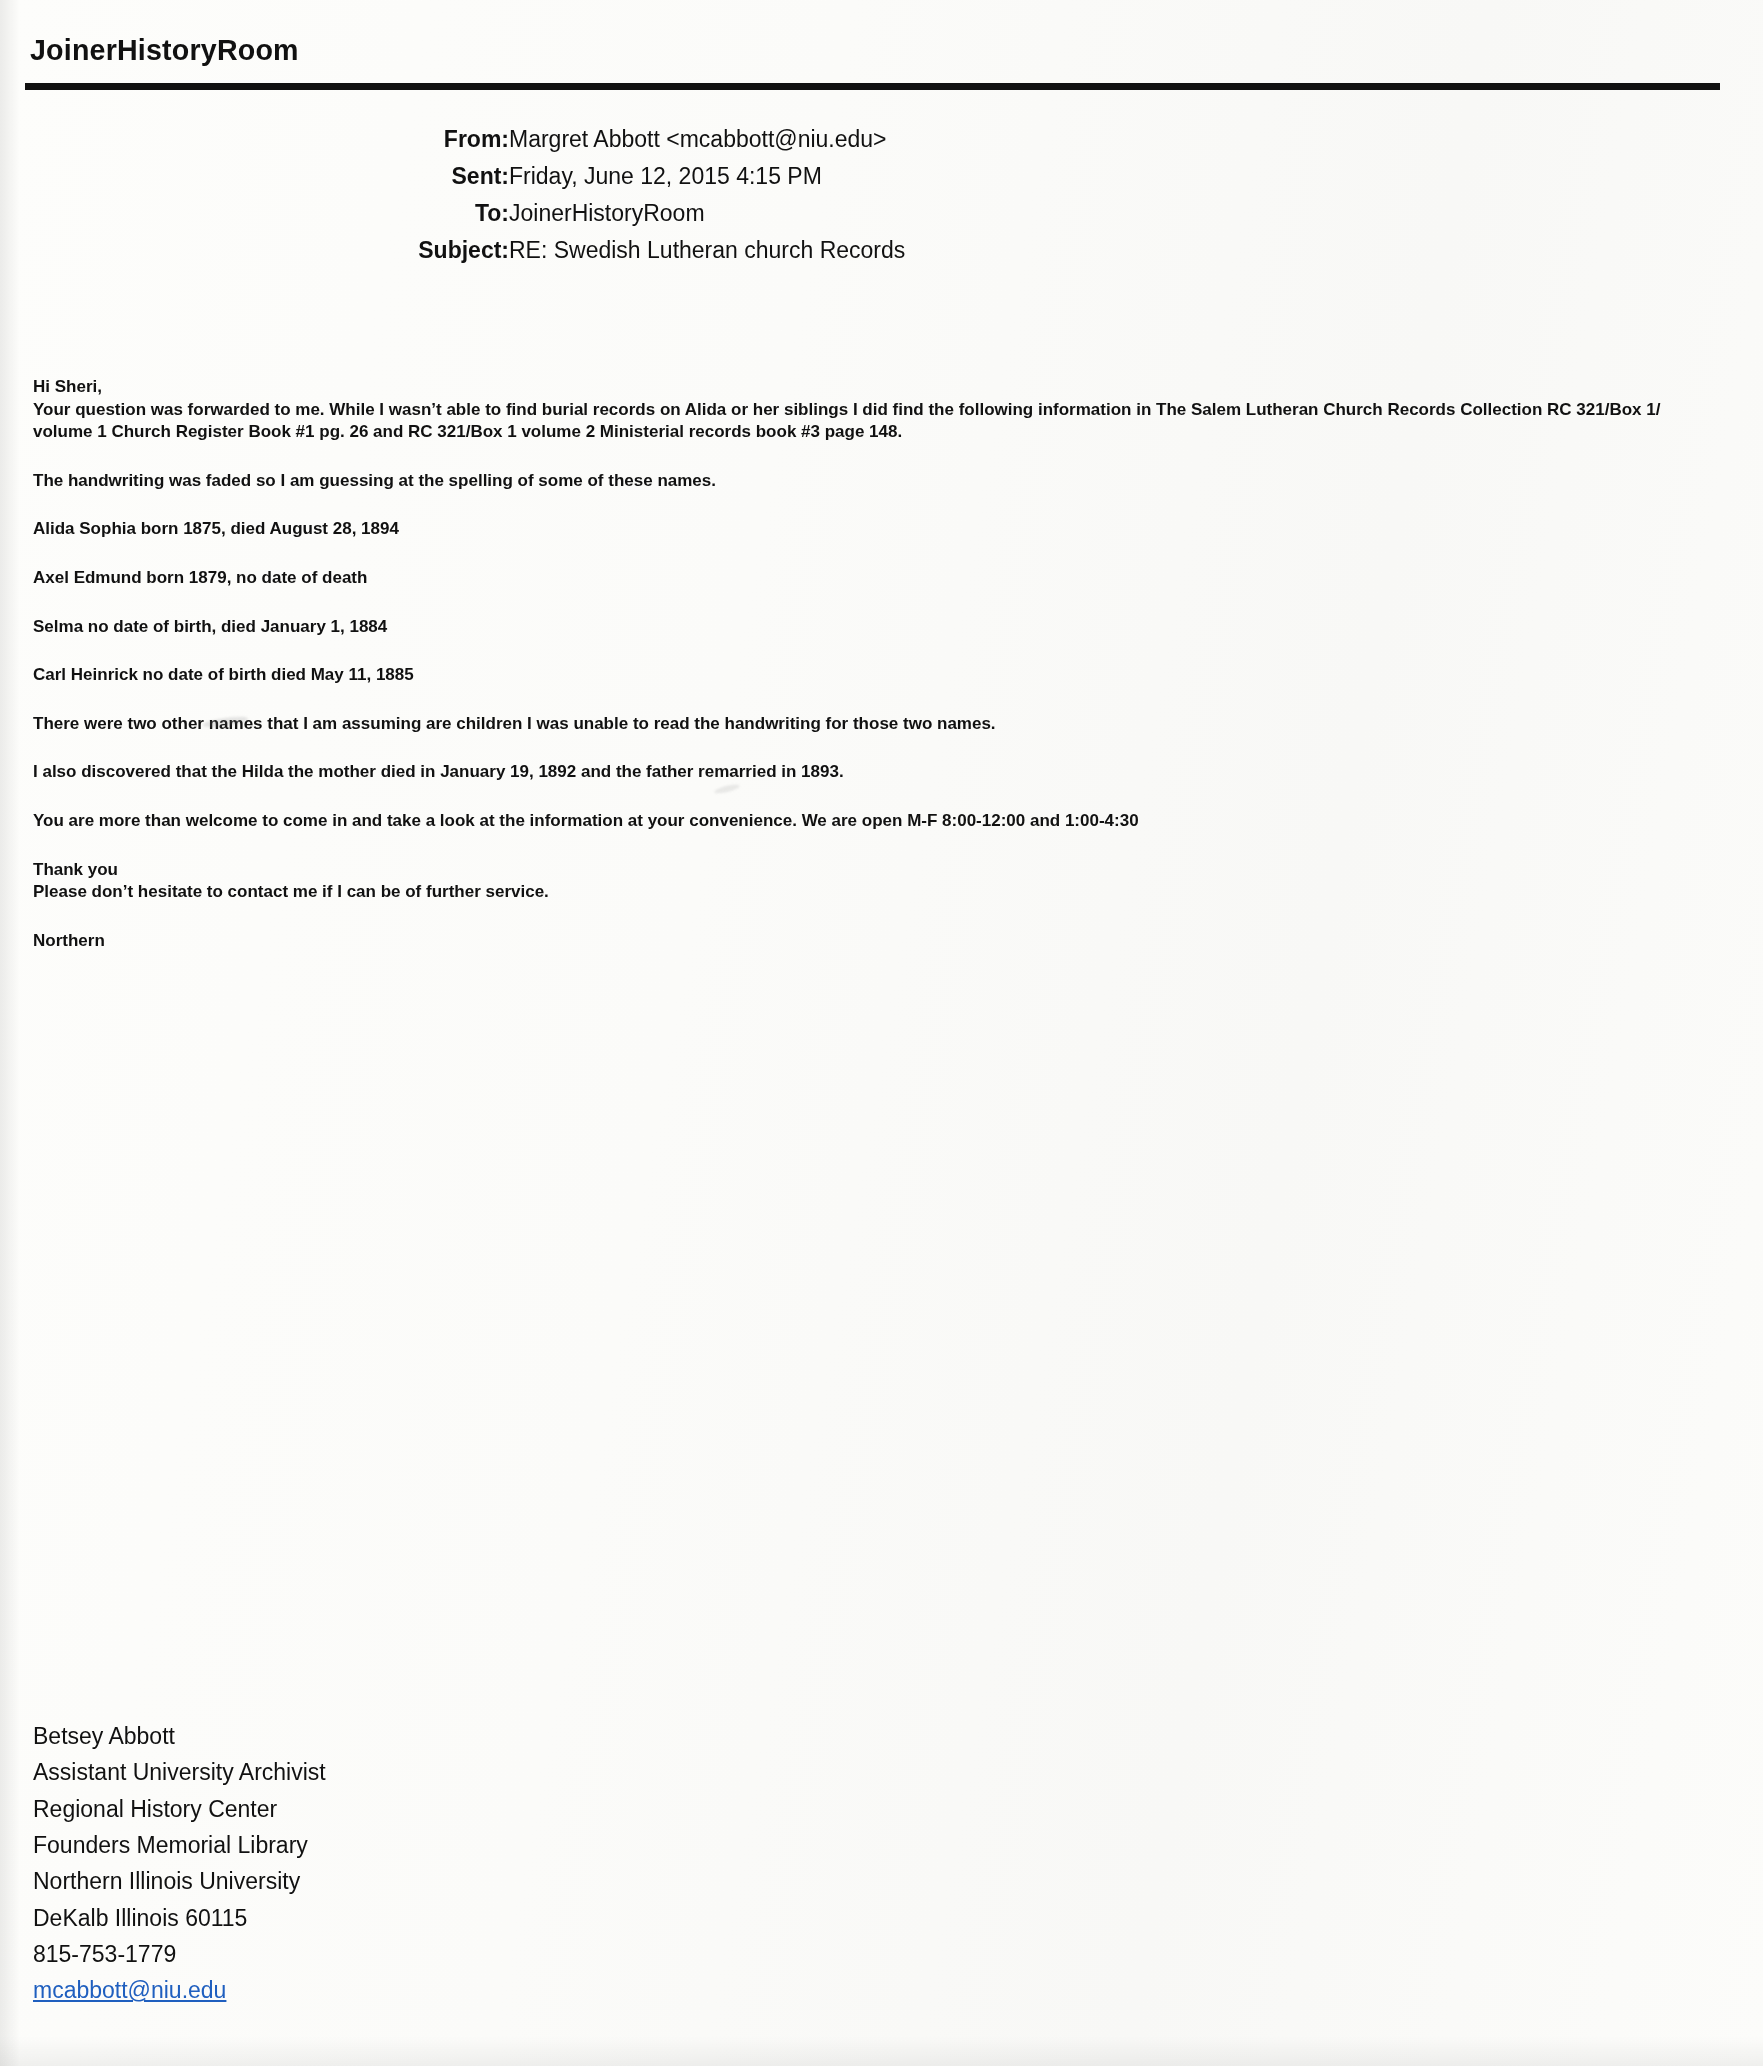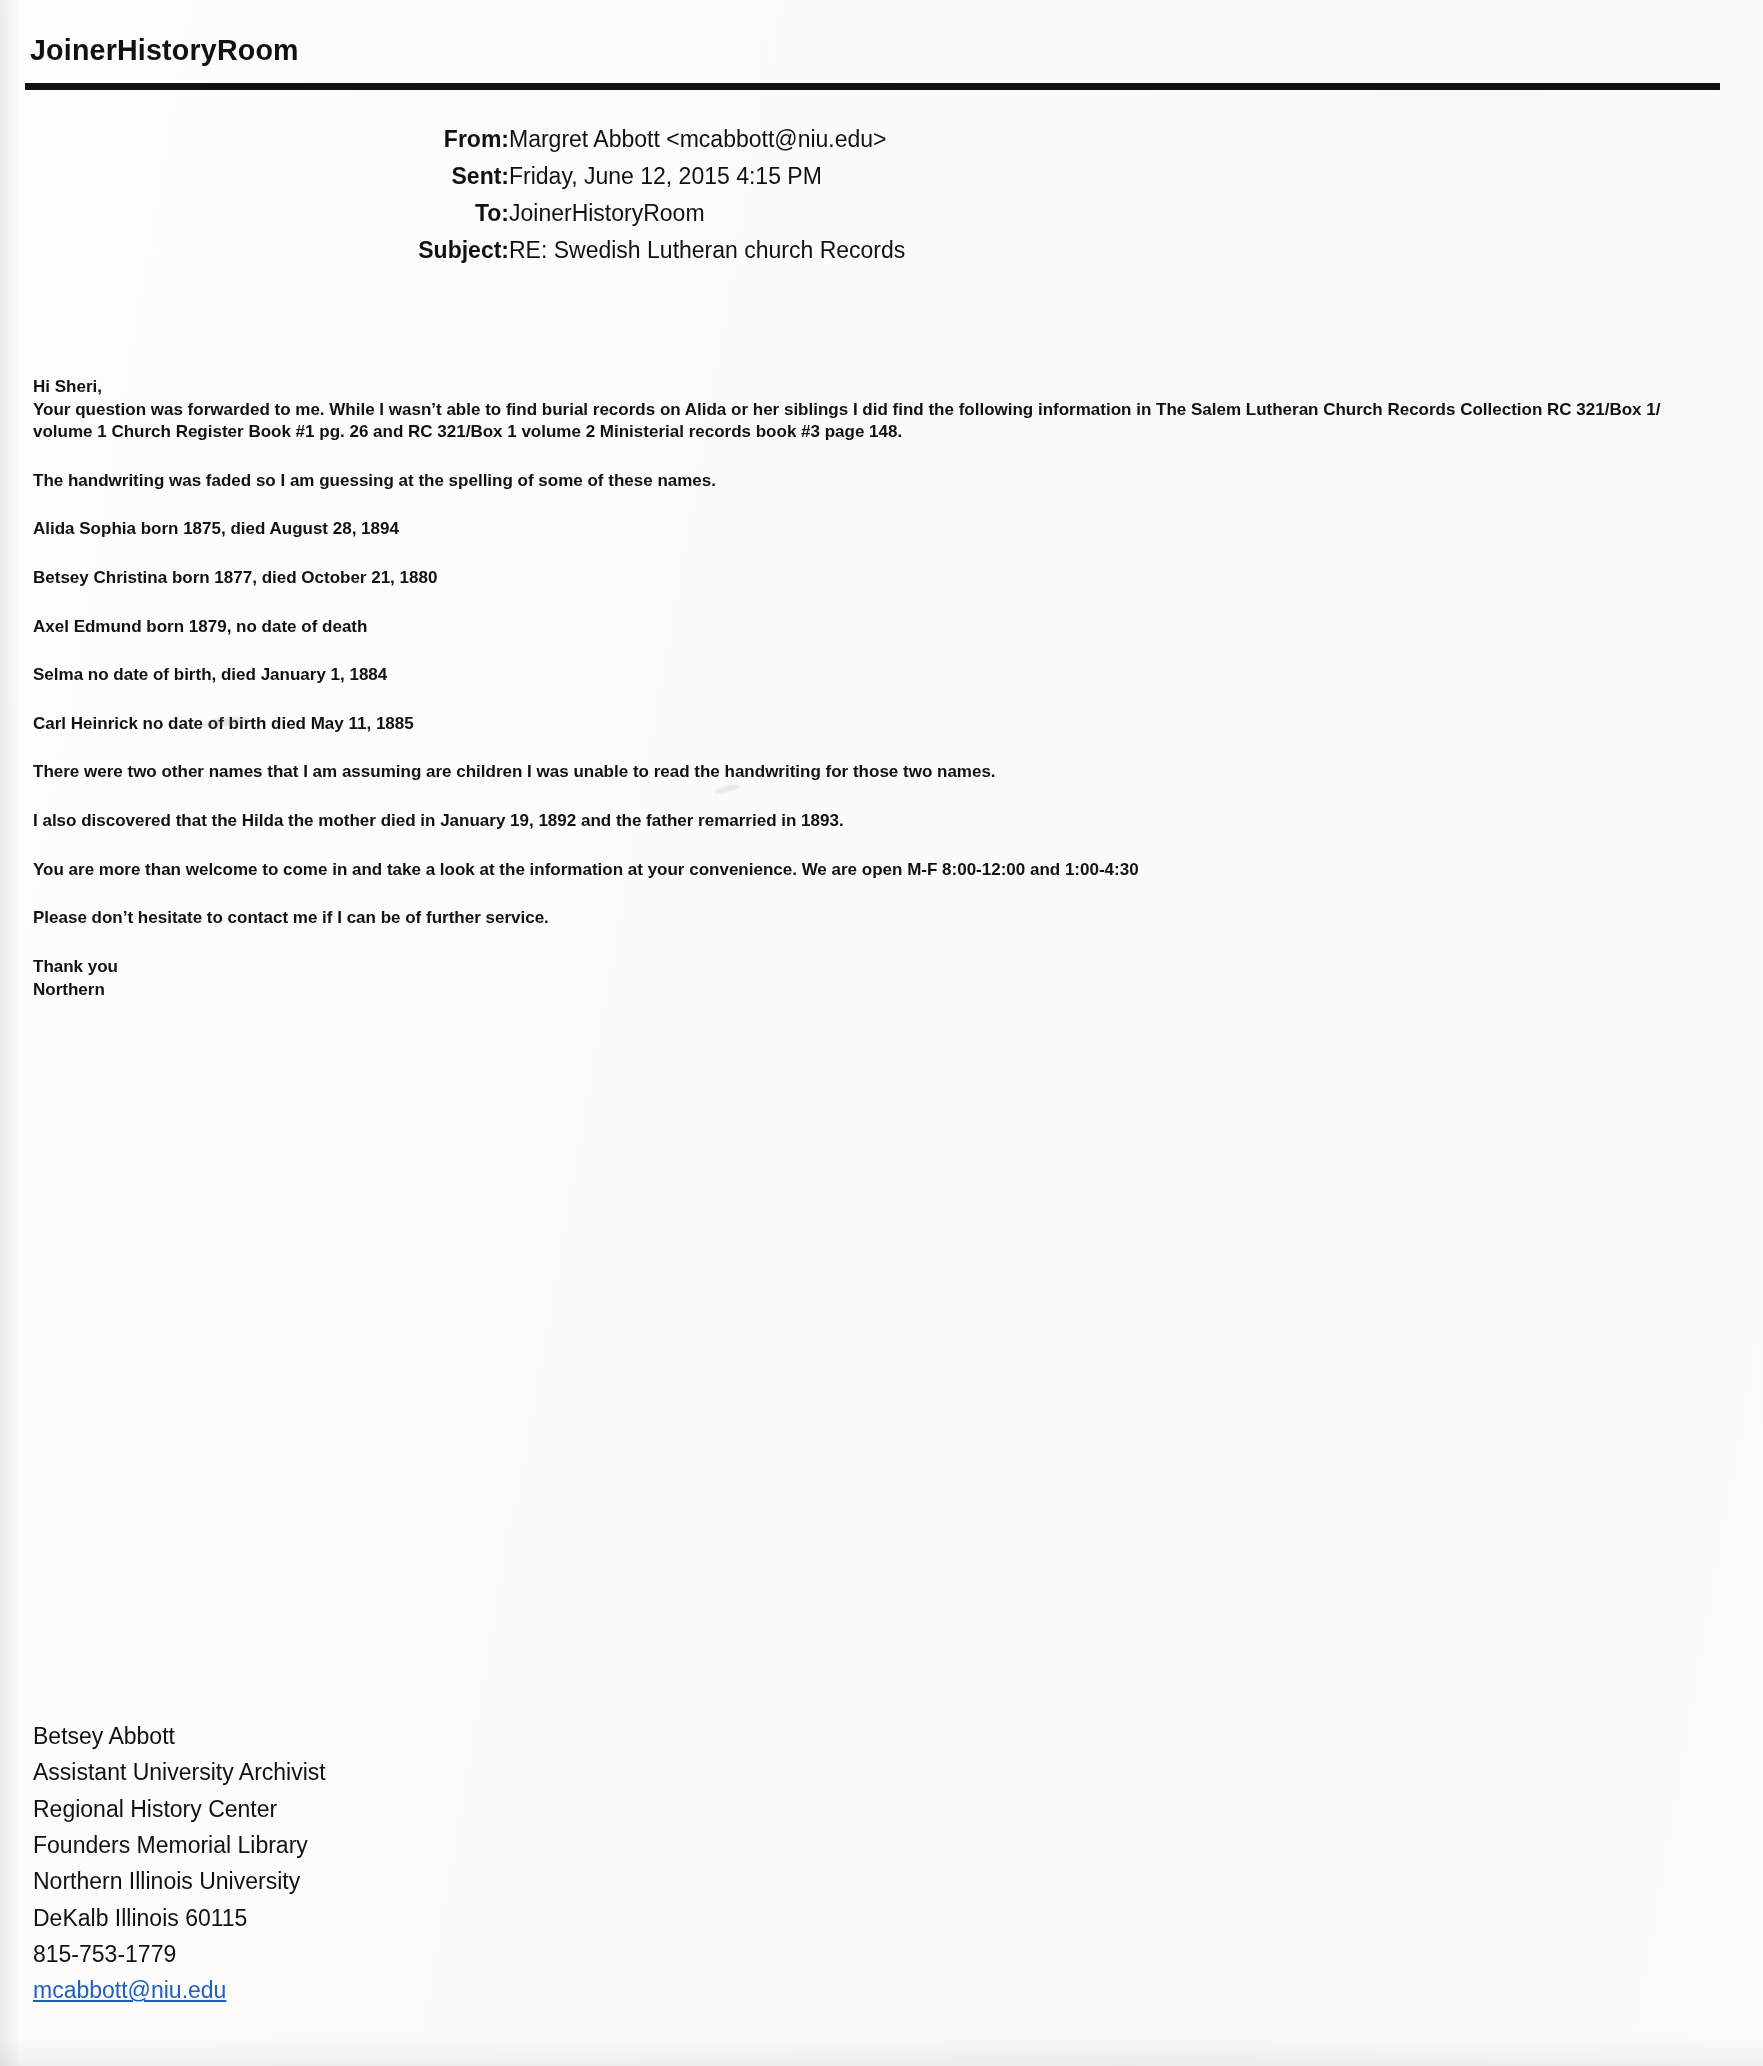--- a/index.html
+++ b/index.html
@@ -161,29 +161,28 @@
       <div class="field-label">Subject:</div>
       <div class="field-value">RE: Swedish Lutheran church Records</div>
     </div>
   </div>
 
   <div class="body-text">
     <p class="para greeting">Hi Sheri,</p>
     <p class="para">Your question was forwarded to me.  While I wasn’t able to find burial records on Alida or her siblings I did find the following information in The Salem Lutheran Church Records Collection  RC 321/Box 1/ volume 1  Church Register Book #1 pg. 26   and RC 321/Box 1 volume 2  Ministerial records book #3 page 148.</p>
     <p class="para">The handwriting was faded so I am guessing at the spelling of some of these names.</p>
     <p class="para">Alida Sophia born 1875,  died August 28, 1894</p>
-    <p class="para">Betsey Christina born 1877, died October 21, 1880</p>
     <p class="para">Axel Edmund born 1879, no date of death</p>
     <p class="para">Selma no date of birth, died January 1, 1884</p>
     <p class="para">Carl Heinrick no date of birth died May 11, 1885</p>
     <p class="para">There were two other names that I am assuming are children I was unable to read the handwriting for those two names.</p>
     <p class="para">I also discovered that the Hilda the mother died in January 19, 1892 and the father remarried in 1893.</p>
     <p class="para">You are more than welcome to come in and take a look at the information at your convenience.   We are open M-F 8:00-12:00 and 1:00-4:30</p>
+    <p class="para tight">Thank you</p>
     <p class="para">Please don’t hesitate to contact me if I can be of further service.</p>
-    <p class="para tight">Thank you</p>
     <p class="para">Northern</p>
   </div>
 
   <div class="sig-block">
     <div class="sig-line">Betsey Abbott</div>
     <div class="sig-line">Assistant University Archivist</div>
     <div class="sig-line">Regional History Center</div>
     <div class="sig-line">Founders Memorial Library</div>
     <div class="sig-line">Northern Illinois University</div>
     <div class="sig-line">DeKalb Illinois 60115</div>

